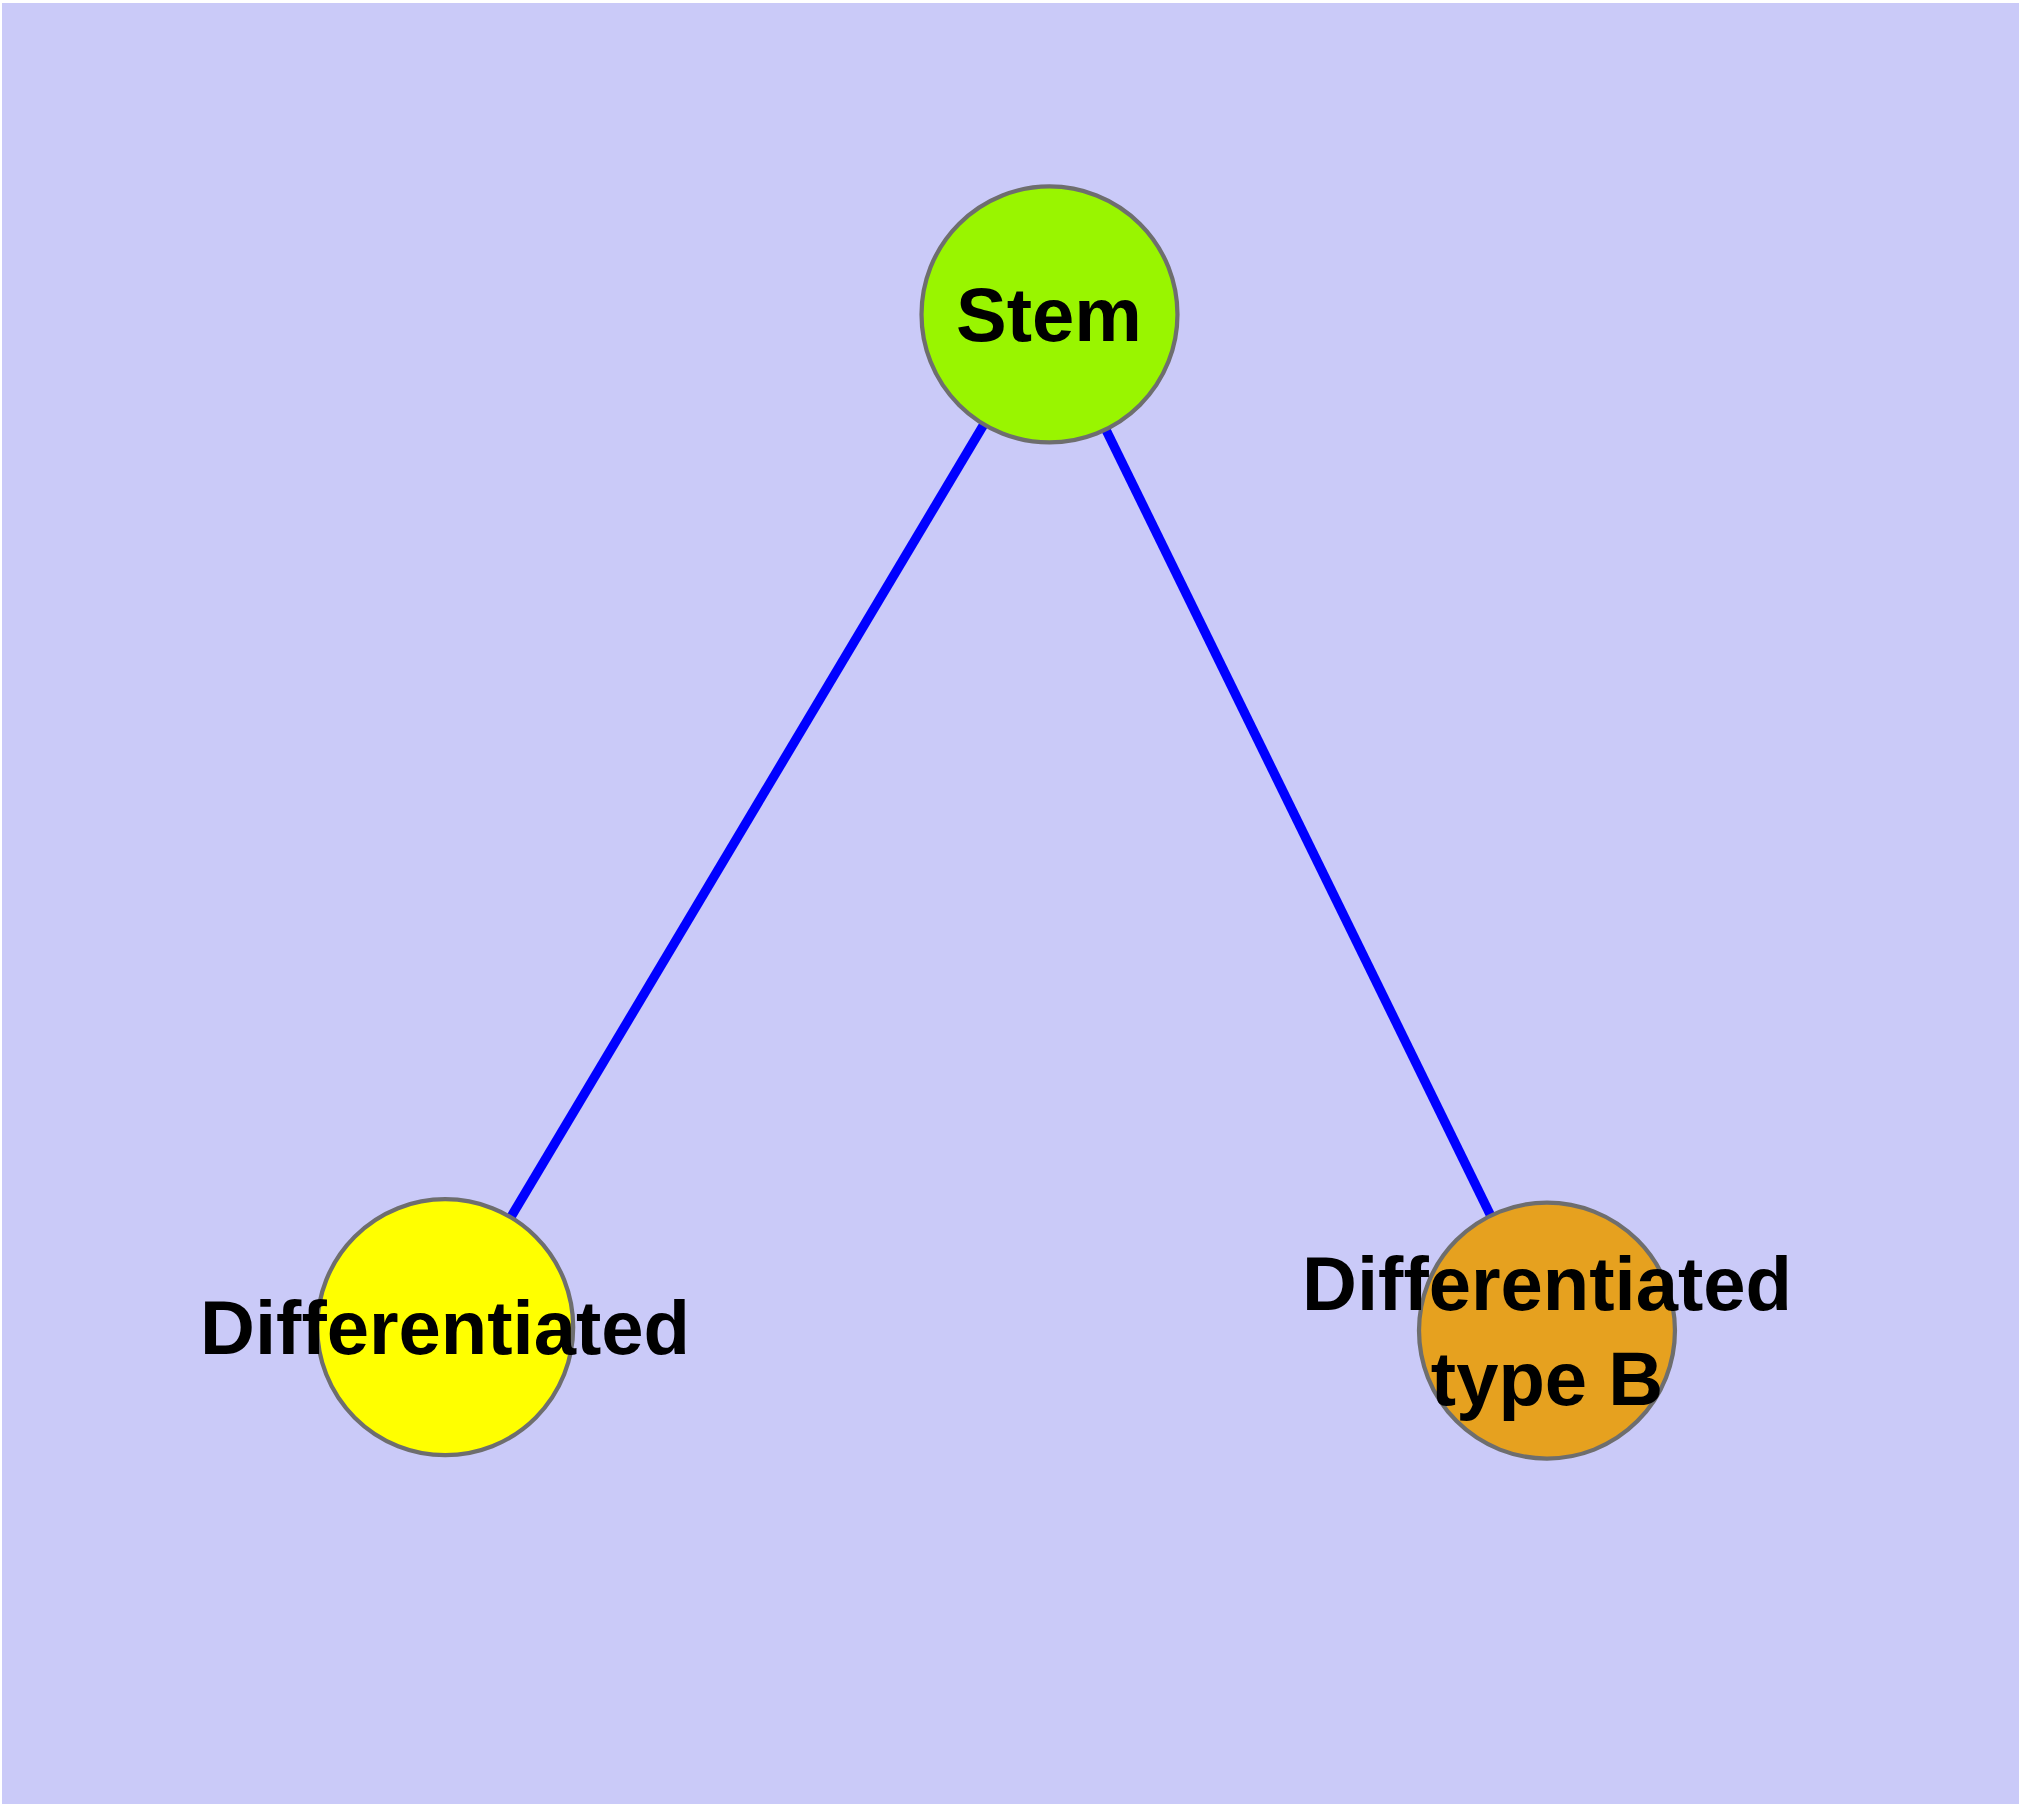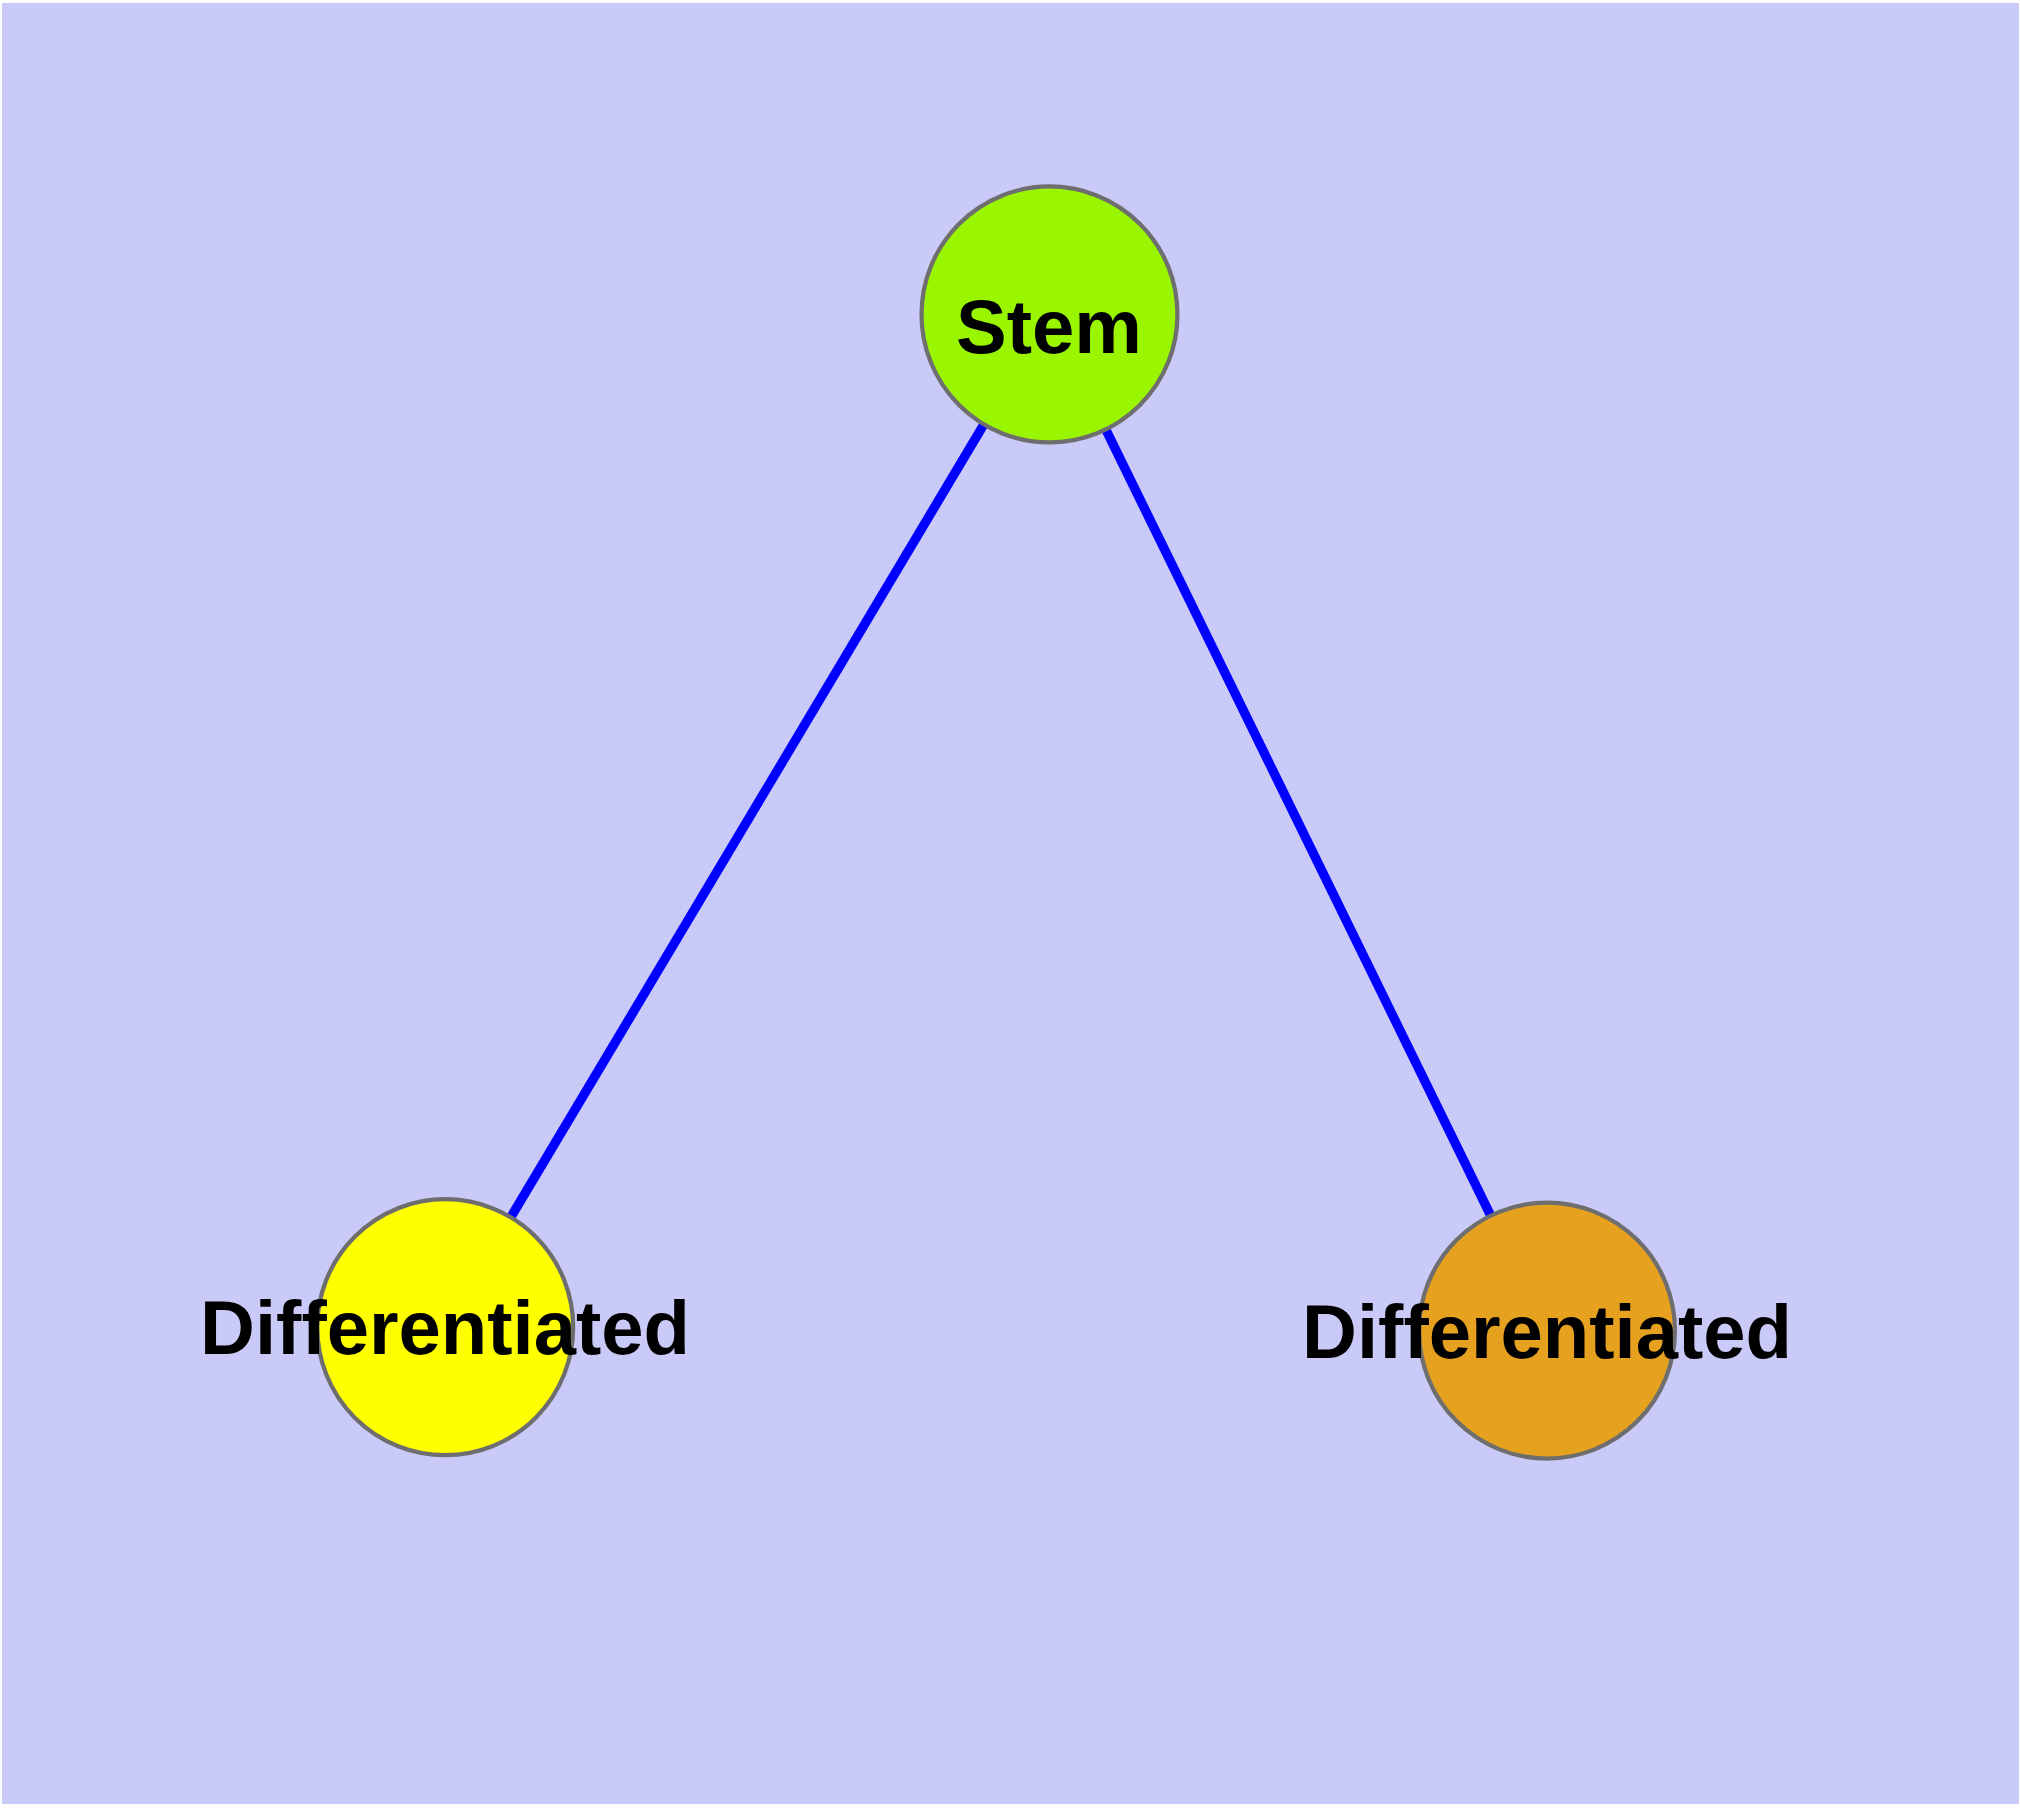--- a/index.html
+++ b/index.html
@@ -52,26 +52,27 @@
   <div class="canvas-bg" style="background: rgb(202, 202, 248);"></div>
 
   <svg class="graph" viewBox="0 0 2384 2138">
     <line x1="1238" y1="371" x2="525" y2="1566" stroke="#0000FF" stroke-width="11"></line>
     <line x1="1238" y1="371" x2="1825" y2="1570" stroke="#0000FF" stroke-width="11"></line>
     <circle cx="1238" cy="371" r="151" fill="#99F500" stroke="#6E6E6E" stroke-width="5"></circle>
     <circle cx="525" cy="1566" r="151" fill="#FFFF00" stroke="#6E6E6E" stroke-width="5"></circle>
     <circle cx="1825" cy="1570" r="151" fill="#E6A11F" stroke="#6E6E6E" stroke-width="5"></circle>
   </svg>
 
-  <div class="node-label" style="left: 1049px; top: 326px; color: rgb(0, 0, 0);">
+  <div class="node-label" style="left: 1049px; top: 314px; color: rgb(0, 0, 0);">
     <span class="line">Stem</span>
   </div>
 
   <div class="node-label" style="left: 445px; top: 1327px; color: rgb(0, 0, 0);">
     <span class="line">Differentiated</span>
   </div>
 
   <div class="node-label" style="left: 1547px; top: 1331px; color: rgb(0, 0, 0);">
     <span class="line">Differentiated</span>
+    <span class="line">type B</span>
   </div>
 
 </div>
 
 
 </body></html>

